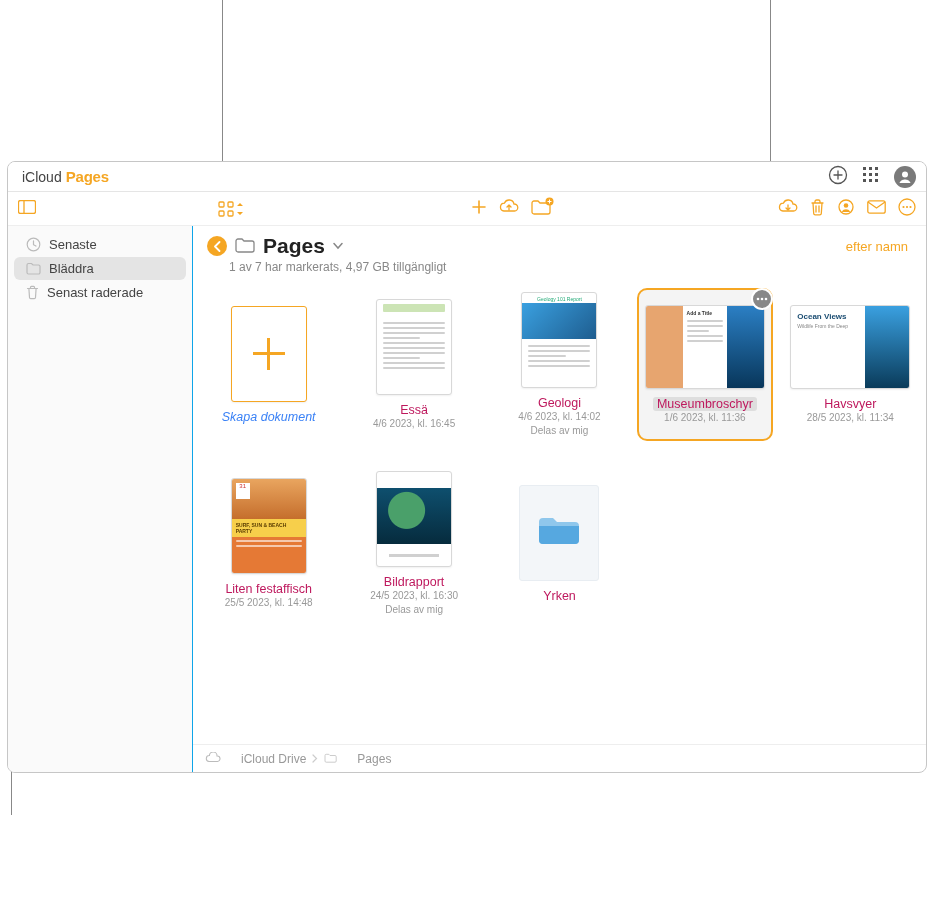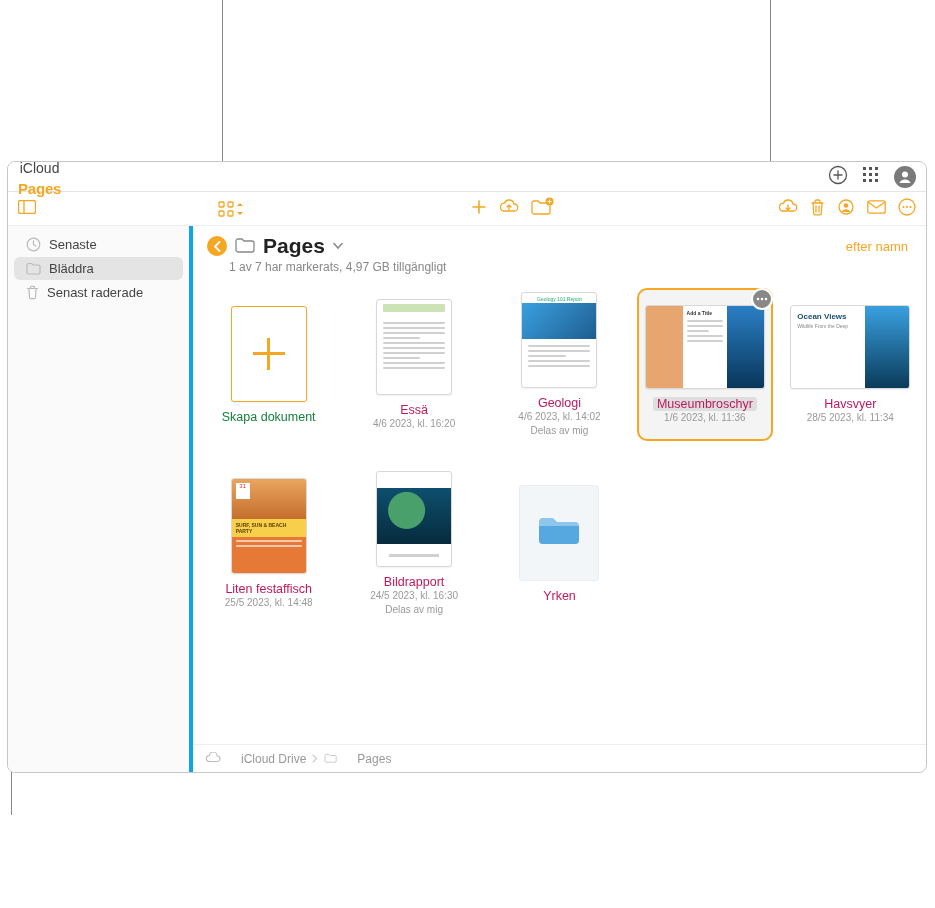--- a/index.html
+++ b/index.html
@@ -37,21 +37,20 @@
     border-bottom: 1px solid #e5e5e5;
     display: flex;
     align-items: center;
     padding: 0 10px;
     gap: 6px;
   }
   .brand {
     display: flex;
     align-items: center;
     gap: 4px;
-    flex-direction: column;
   }
   .apple-logo { font-size: 14px; color: #555; }
   .brand-icloud { font-weight: 400; color: #444; font-size: 14px;}
   .brand-pages { font-weight: 600; color: #f5a623; font-size: 15px; letter-spacing: -0.2px;}
   .header-spacer { flex: 1; }
   .header-right { display: flex; gap: 14px; align-items: center; }
   .hdr-icon { color: #555; cursor: pointer; }
   .avatar-circle {
     width: 22px; height: 22px; border-radius: 50%;
     background: #7a7a7a; display:flex; align-items:center; justify-content:center;
@@ -69,21 +68,21 @@
   .tb-right { justify-content: flex-end; margin-left:auto;}
   .tool-icon { color: #f5a623; cursor: pointer; }
   .body {
     flex: 1;
     display: flex;
     overflow: hidden;
   }
   .sidebar {
     width: 185px;
     background: #fafafa;
-    border-right: 4px solid #0ea5e9;
+    border-right: 1px solid #0ea5e9;
     padding-top: 6px;
   }
   .side-item {
     display: flex; align-items: center; gap: 8px;
     padding: 4px 12px; margin: 1px 6px;
     border-radius: 6px; cursor: pointer;
     color: #444;
   }
   .side-item.selected { background: #e4e4e4; }
   .side-icon { color: #999; display:flex; }
@@ -152,21 +151,21 @@
   .plus {
     width: 32px; height: 32px; position: relative;
   }
   .plus::before, .plus::after {
     content:""; position:absolute; background:#f5a623;
   }
   .plus::before { left:14px; top:0; width:3px; height:32px; }
   .plus::after  { top:14px; left:0; height:3px; width:32px; }
   .tile-name { margin-top: 8px; font-size: 12.5px; color: #be185d; text-align:center; }
   .tile.selected-frame .tile-name { background:#dedede; border-radius:3px; padding: 0 4px;}
-  .tile-name.orange { color: #15803d; }
+  .tile-name.orange { color: #3b82f6; font-style: italic; }
   .tile-meta { font-size: 10px; color: #999; text-align:center; line-height:1.35; }
   .folder-thumb {
     width: 80px; height: 96px;
     background: #f3f6f9; border: 1px solid #e8edf2; border-radius: 3px;
     display:flex; align-items:center; justify-content:center;
   }
   .folder-big { color: #56a8e0; }
   .breadcrumbs {
     height: 28px; border-top: 1px solid #eee;
     display: flex; align-items: center; gap: 6px;
@@ -396,21 +395,21 @@
                 <div class="line short"></div>
                 <div class="line"></div>
                 <div class="line"></div>
                 <div class="line"></div>
                 <div class="line short"></div>
                 <div class="line"></div>
                 <div class="line"></div>
               </div>
           </div>
           <div class="tile-name">Essä</div>
-          <div class="tile-meta">4/6 2023, kl. 16:20</div>
+          <div class="tile-meta">4/6 2023, kl. 16:45</div>
         </div>
 
         <div class="tile">
           <div class="thumb">
             <div style="height:10px; font-size:5px; color:#2a7; text-align:center; padding-top:3px;">Geology 101 Report</div>
             <div class="img-block"></div>
             <div class="doc-lines">
                 <div class="line"></div>
                 <div class="line"></div>
                 <div class="line short"></div>

